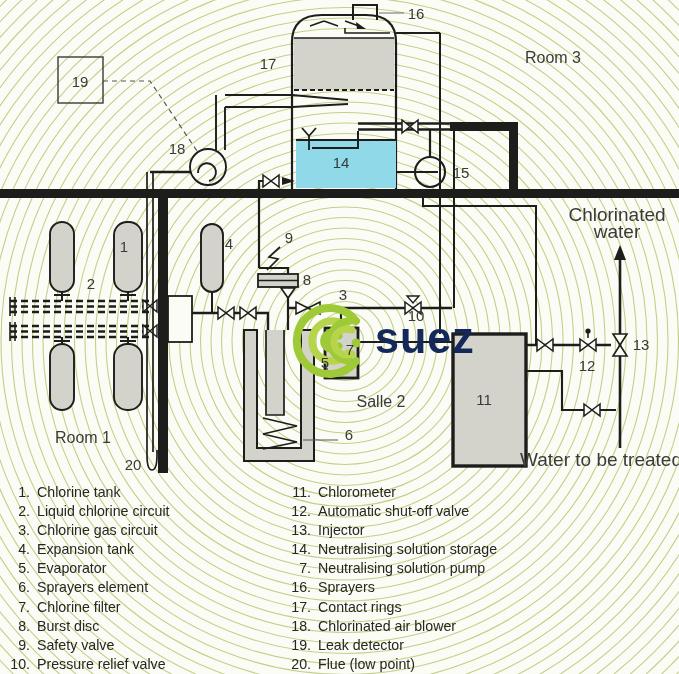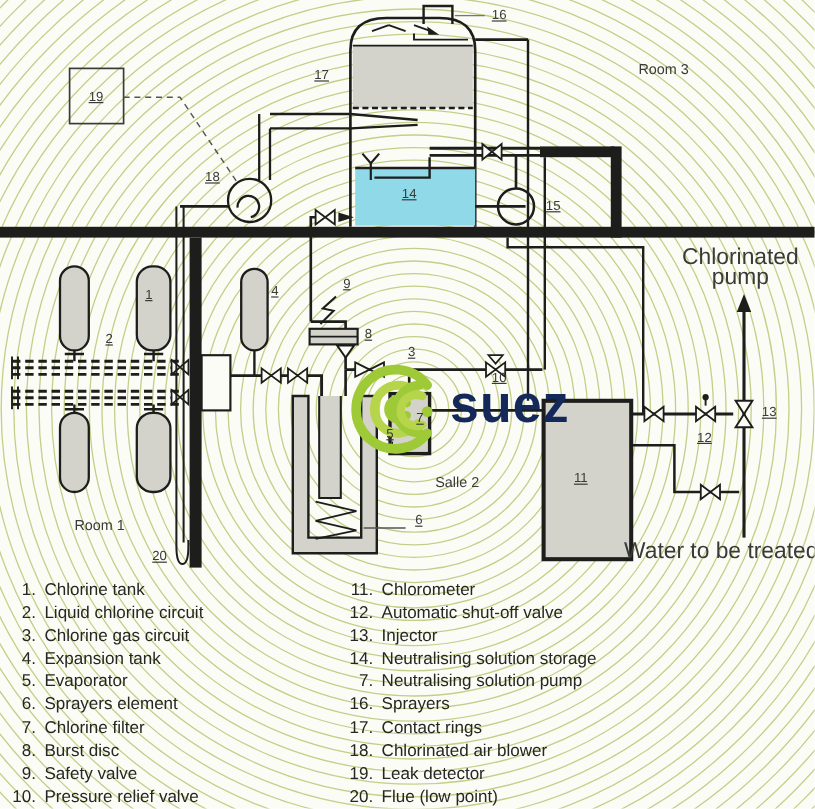--- a/index.html
+++ b/index.html
@@ -5,23 +5,23 @@
   :root{
     --bg:#fcfcf6; --ink:#1d1d1b; --ring:#b9c878; --vessel:#d3d3cc;
     --solution:#8fd9e8; --green:#9fca37; --green2:#b7d54a; --navy:#14295a;
     --label:#3a3a38; --legend:#262622;
   }
   html,body{margin:0;padding:0;}
   #stage{position:relative;width:679px;height:674px;background:var(--bg);
     overflow:hidden;font-family:"Liberation Sans",sans-serif;}
   #diagram-svg{position:absolute;left:0;top:0;z-index:1;}
   .plabel{position:absolute;z-index:3;transform:translate(-50%,-50%);
-    font-size:11px;color:var(--label);white-space:nowrap;text-decoration:underline;}
+    font-size:15px;color:var(--label);white-space:nowrap;}
   .room-label{position:absolute;z-index:3;transform:translate(-50%,-50%);
-    font-size:12px;color:var(--label);white-space:nowrap;}
+    font-size:16px;color:var(--label);white-space:nowrap;}
   .stream-label{position:absolute;z-index:3;font-size:19px;color:var(--label);
     text-align:center;transform:translate(-50%,0);line-height:17px;white-space:nowrap;}
   #logo-wordmark{position:absolute;z-index:3;left:375px;top:316px;
     font-size:44px;font-weight:700;letter-spacing:1px;color:var(--navy);
     transform:scaleX(.98);transform-origin:left top;line-height:1;}
   #legend{position:absolute;z-index:3;left:0;top:483px;width:679px;}
   .legend-col{position:absolute;top:0;}
   #legend-col-left{left:6px;}
   #legend-col-right{left:284px;}
   .lrow{display:flex;line-height:19.1px;font-size:14.2px;color:var(--legend);}
@@ -283,21 +283,21 @@
       <div class="plabel" style="left: 80px; top: 81px;">19</div>
       <div class="plabel" style="left: 133px; top: 464px;">20</div>
     </div>
 
 <div class="room-label" style="left:83px;top:438px">Room 1</div>
 <div class="room-label" style="left:381px;top:402px">Salle 2</div>
 <div class="room-label" style="left:553px;top:58px">Room 3</div>
 
 <div class="stream-label" style="left:617px;top:206px">
   <span>Chlorinated</span><br>
-  <span>pump</span>
+  <span>water</span>
 </div>
 <div class="stream-label" style="left:601px;top:451px">Water to be treated</div>
 
 <div id="logo-wordmark">suez</div>
 
 <div id="legend">
   <div class="legend-col" id="legend-col-left">
         <div class="lrow">
           <span class="lnum">1.</span>
           <span class="ltxt">Chlorine tank</span>

